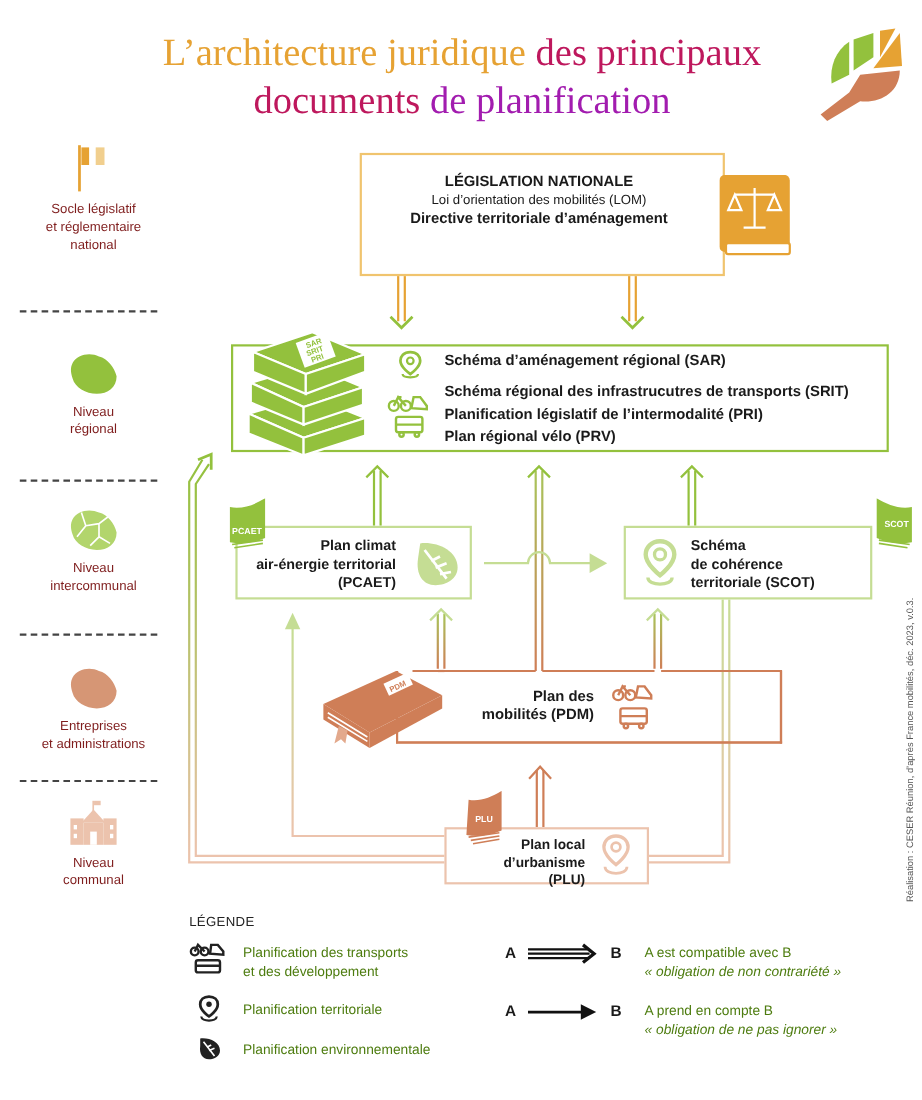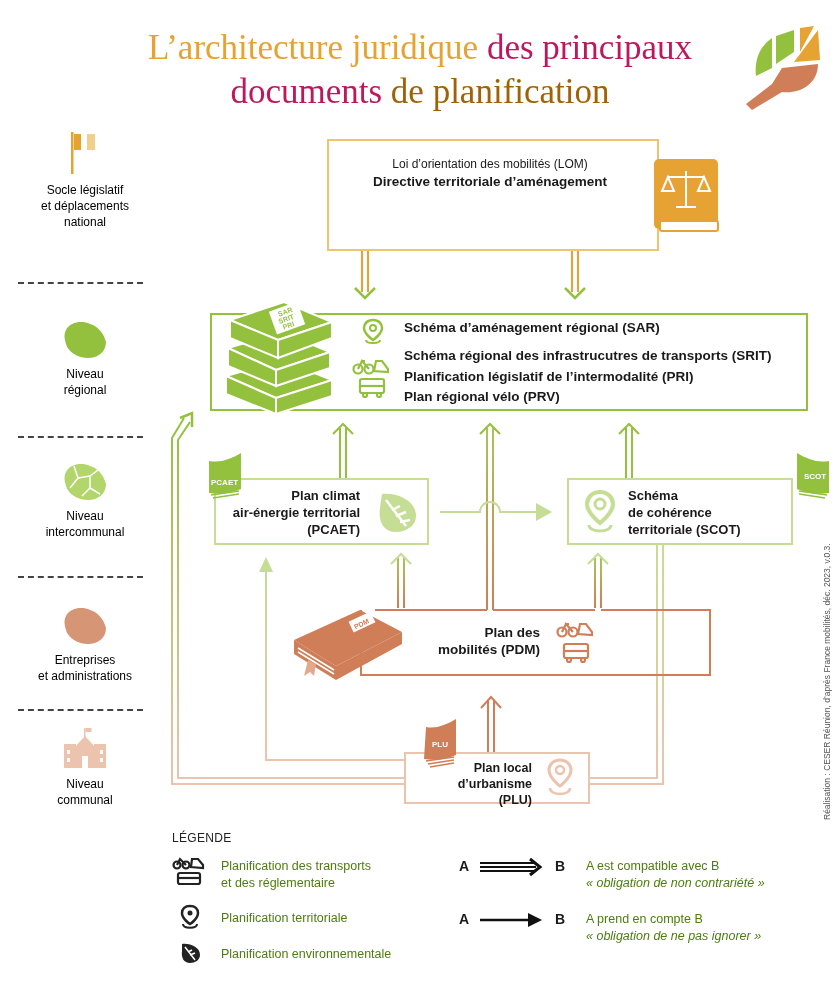--- a/index.html
+++ b/index.html
@@ -5,24 +5,24 @@
   * { box-sizing: border-box; margin: 0; padding: 0; }
   html, body { width: 838px; height: 1000px; background: #ffffff; overflow: hidden; }
   body { position: relative; font-family: "Liberation Sans", "DejaVu Sans", sans-serif; color: #1a1a1a; }
   .abs { position: absolute; }
   .title {
     left: 110px; top: 26px; width: 620px; text-align: center;
     font-family: "Liberation Serif", "DejaVu Serif", serif; font-size: 35px; line-height: 44px;
   }
   .t-orange { color: #e6a233; }
   .t-green { color: #be185d; }
-  .t-brown { color: #a16207; }
+  .t-brown { color: #a21caf; }
   .logo { left: 742px; top: 22px; width: 80px; height: 90px; }
 
-  .level { left: 10px; width: 150px; text-align: center; font-size: 12px; line-height: 16px; color: #000000; }
+  .level { left: 10px; width: 150px; text-align: center; font-size: 12px; line-height: 16px; color: #7f1d1d; }
   .level svg { display: block; margin: 0 auto 6px; }
   .sep { left: 18px; width: 125px; border-top: 2px dashed #444; height: 0; }
 
   .box { position: absolute; background: #fff; }
   .box-text { position: absolute; font-size: 13px; line-height: 17px; }
   .bold { font-weight: bold; }
 
   svg.lines { position: absolute; left: 0; top: 0; width: 838px; height: 1000px; pointer-events: none; }
 
   .legend-title { left: 172px; top: 831px; font-size: 12px; letter-spacing: 0.3px; color: #222; }
@@ -124,21 +124,21 @@
   </g>
 </svg>
 
 <div class="abs level" style="top:130px;">
   <svg width="40" height="46" viewBox="0 0 40 46">
     <rect x="6" y="2" width="2.5" height="42" fill="#e6a233"></rect>
     <rect x="9" y="4" width="7" height="16" fill="#e6a233"></rect>
     <rect x="22" y="4" width="8" height="16" fill="#f1cf8e"></rect>
   </svg>
   <div>Socle législatif</div>
-  <div>et déplacements</div>
+  <div>et réglementaire</div>
   <div>national</div>
 </div>
 <div class="abs sep" style="top:282px;"></div>
 
 <div class="abs level" style="top:318px;">
   <svg width="50" height="42" viewBox="0 0 50 42">
     <path d="M6 12 C10 4 22 2 30 6 C38 8 44 16 46 24 C46 34 38 40 28 40 C18 40 8 34 6 26 C4 20 4 16 6 12 Z" fill="#93c13d"></path>
   </svg>
   <div>Niveau</div>
   <div>régional</div>
@@ -177,20 +177,21 @@
       <rect x="7" y="32" width="3" height="4" fill="#fff"></rect>
     <rect x="40" y="24" width="3" height="4" fill="#fff"></rect>
       <rect x="40" y="32" width="3" height="4" fill="#fff"></rect>
   </svg>
   <div>Niveau</div>
   <div>communal</div>
 </div>
 
 <div class="box" style="left:327px; top:139px; width:332px; height:112px; border:2px solid #f0c46e;"></div>
 <div class="box-text" style="left:330px; top:156px; width:320px; text-align:center;">
+  <div class="bold" style="font-size:13.5px;">LÉGISLATION NATIONALE</div>
   <div style="font-size:12px;">Loi d’orientation des mobilités (LOM)</div>
   <div class="bold" style="font-size:13.5px;">Directive territoriale d’aménagement</div>
 </div>
 <svg class="abs" style="left:654px; top:159px;" width="68" height="78" viewBox="0 0 68 78">
   <rect x="0" y="0" width="64" height="70" rx="5" fill="#e6a233"></rect>
   <rect x="6" y="62" width="58" height="10" rx="2" fill="#fff" stroke="#e6a233" stroke-width="2"></rect>
   <g stroke="#fff" stroke-width="2" fill="none">
     <path d="M32 12 V48 M22 48 H42 M14 18 H50"></path>
     <path d="M14 18 L8 32 H20 Z M50 18 L44 32 H56 Z"></path>
   </g>
@@ -321,21 +322,21 @@
     <circle cx="5" cy="9" r="3.5"></circle>
       <circle cx="14" cy="9" r="3.5"></circle>
     <path d="M5 9 L8 3 L14 9"></path>
     <path d="M19 11 L20 3 L26 3 L31 9 L31 12 Z"></path>
     <rect x="6" y="17" width="22" height="11" rx="2"></rect>
     <path d="M6 22 H28"></path>
   </g>
 </svg>
 <div class="abs legend-item" style="left:221px; top:858px;">
   <div>Planification des transports</div>
-  <div>et des réglementaire</div>
+  <div>et des développement</div>
 </div>
 
 <svg class="abs" style="left:180px; top:904px;" width="20" height="26" viewBox="0 0 20 26">
   <path d="M10 2 C5 2 2 5 2 9 C2 15 10 20 10 20 C10 20 18 15 18 9 C18 5 15 2 10 2 Z" fill="none" stroke="#222" stroke-width="2.5"></path>
   <circle cx="10" cy="9" r="2.5" fill="#222"></circle>
   <path d="M3 20 C3 25 17 25 17 20" fill="none" stroke="#222" stroke-width="2"></path>
 </svg>
 <div class="abs legend-item" style="left:221px; top:910px;">Planification territoriale</div>
 
 <svg class="abs" style="left:180px; top:942px;" width="22" height="22" viewBox="0 0 22 22">

